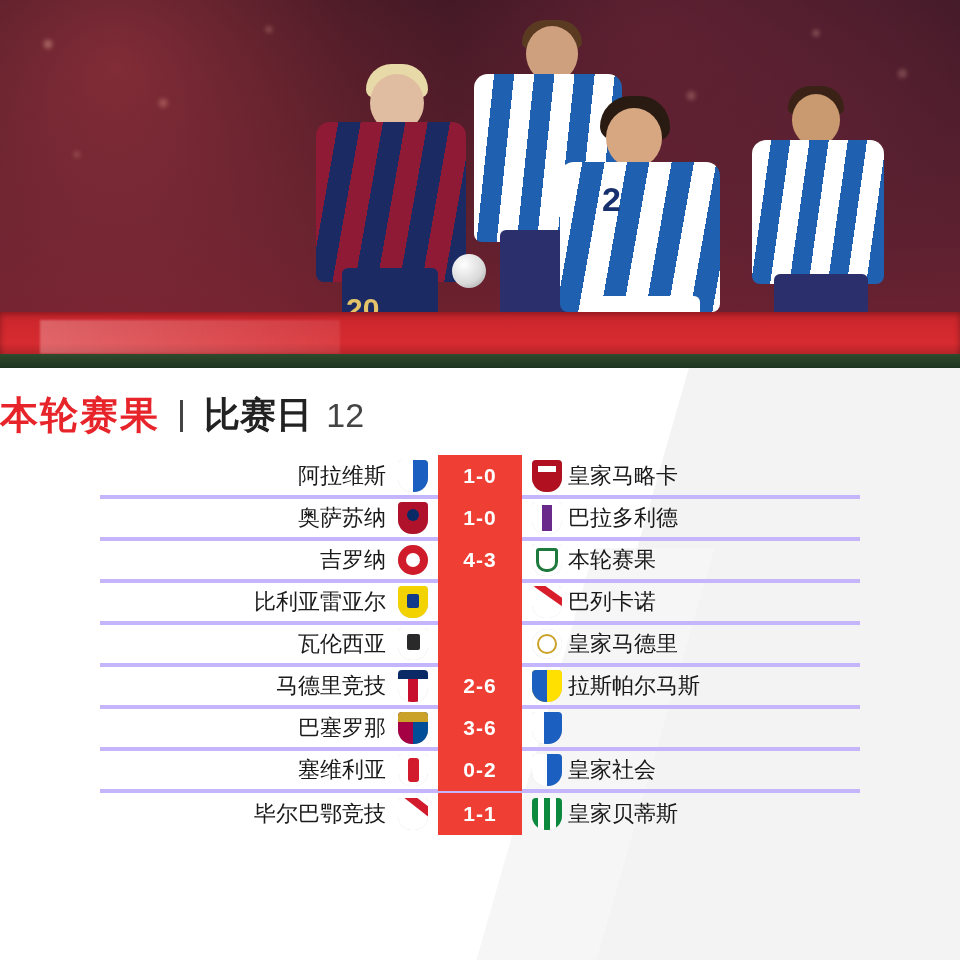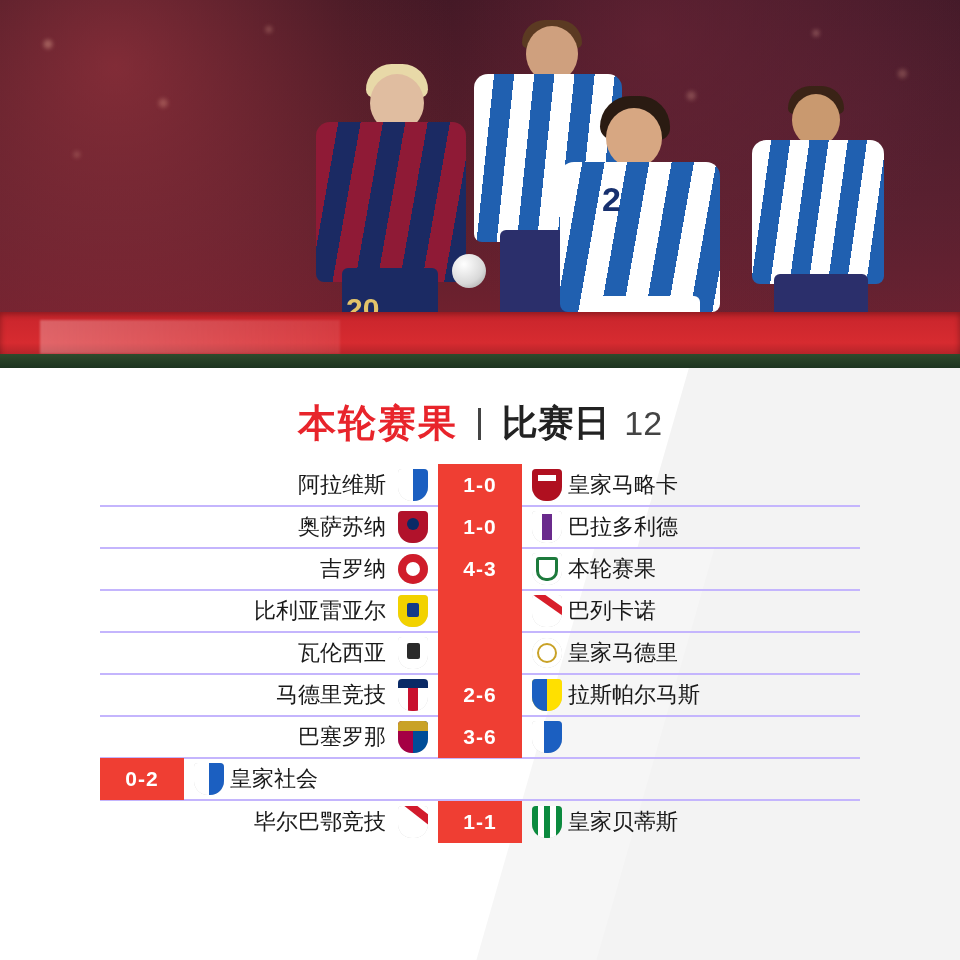--- a/index.html
+++ b/index.html
@@ -123,39 +123,39 @@
     position:absolute;
     left:520px; top:180px;
     width:120px; height:520px;
     background:#f6f6f6;
     transform:skewX(-16deg);
     z-index:0;
   }
 
   .title {
     position:relative; z-index:2;
-    text-align:center;
-    padding-top:30px;
+    text-align:left;
+    padding-top:22px;
     white-space:nowrap;
   }
   .title .t1 { font-size:38px; font-weight:bold; color:#e8242b; letter-spacing:2px; vertical-align:middle; }
   .title .bar { display:inline-block; width:3px; height:32px; background:#444; margin:0 16px; vertical-align:middle; }
   .title .t2 { font-size:36px; font-weight:bold; color:#222; vertical-align:middle; }
   .title .t3 { font-size:34px; color:#444; vertical-align:middle; margin-left:10px; }
 
   .table {
     position:relative; z-index:2;
     width:760px;
     margin:16px auto 0;
   }
   .row {
     display:flex;
     align-items:center;
     height:42px;
-    border-bottom:2px solid #c4b5fd;
+    border-bottom:4px solid #c4b5fd;
   }
   .row:last-child { border-bottom:none; }
   .home {
     flex:1;
     display:flex;
     align-items:center;
     justify-content:flex-end;
     gap:12px;
     padding-right:10px;
   }
@@ -394,20 +394,26 @@
         </div>
         <div class="score">3-6</div>
         <div class="away">
           <span class="crest c-espanyol">
               <i></i>
             </span>
         </div>
       </div>
 
       <div class="row">
+        <div class="home">
+          <span class="tname">塞维利亚</span>
+          <span class="crest c-sevilla">
+              <i></i>
+            </span>
+        </div>
         <div class="score">0-2</div>
         <div class="away">
           <span class="crest c-sociedad">
               <i></i>
             </span>
           <span class="tname">皇家社会</span>
         </div>
       </div>
 
       <div class="row">

